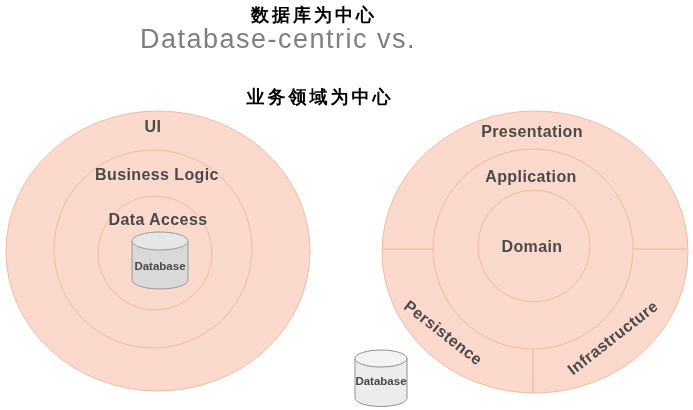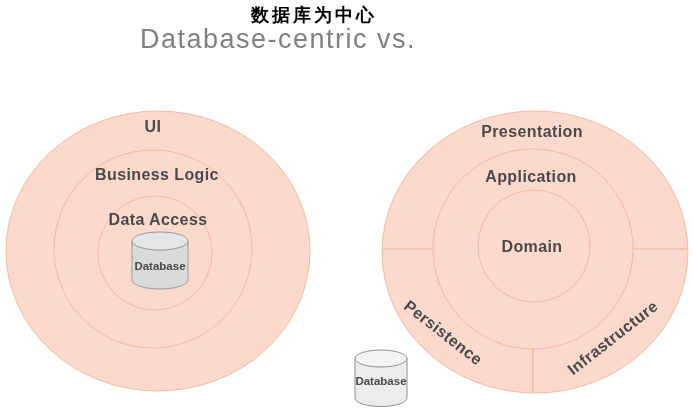--- a/index.html
+++ b/index.html
@@ -108,14 +108,15 @@
         <ellipse class="cyl-top-right" cx="381" cy="358.5" rx="26" ry="8.5"></ellipse>
         <text class="db-label" x="381" y="385">Database</text>
       </g>
     </g>
   </svg>
 
   <div class="zh zh-top">数据库为中心</div>
   <div class="title">
     <div>Database-centric vs.</div>
   </div>
+  <div class="zh zh-bottom">业务领域为中心</div>
 
 </div>
 
 </body></html>

